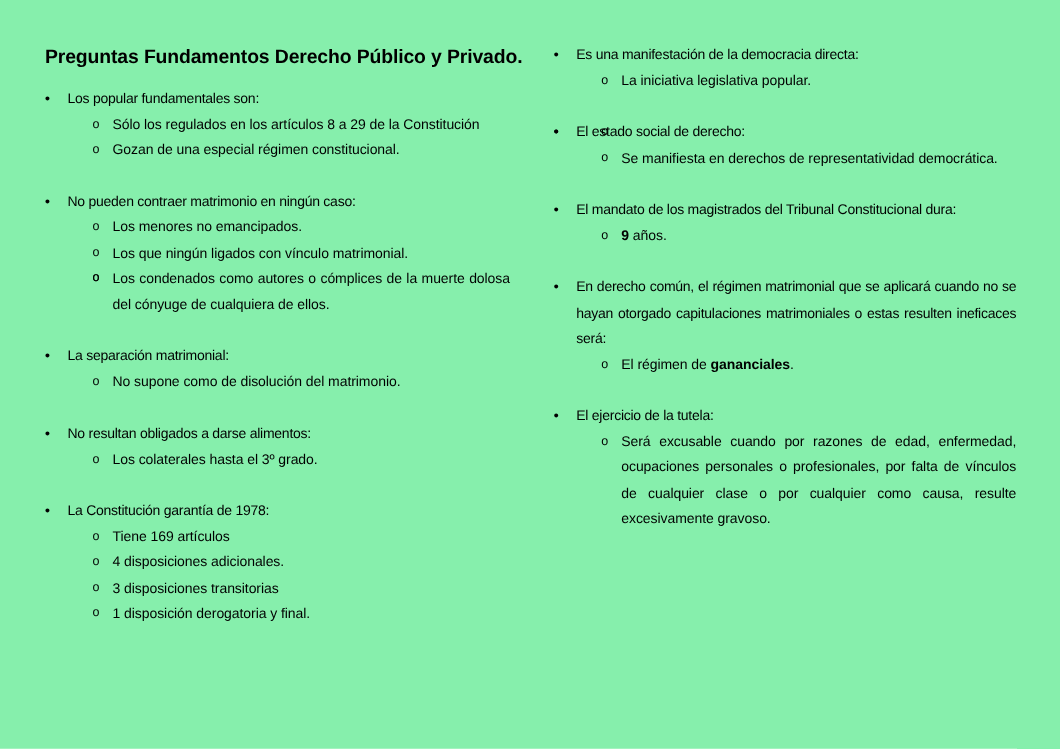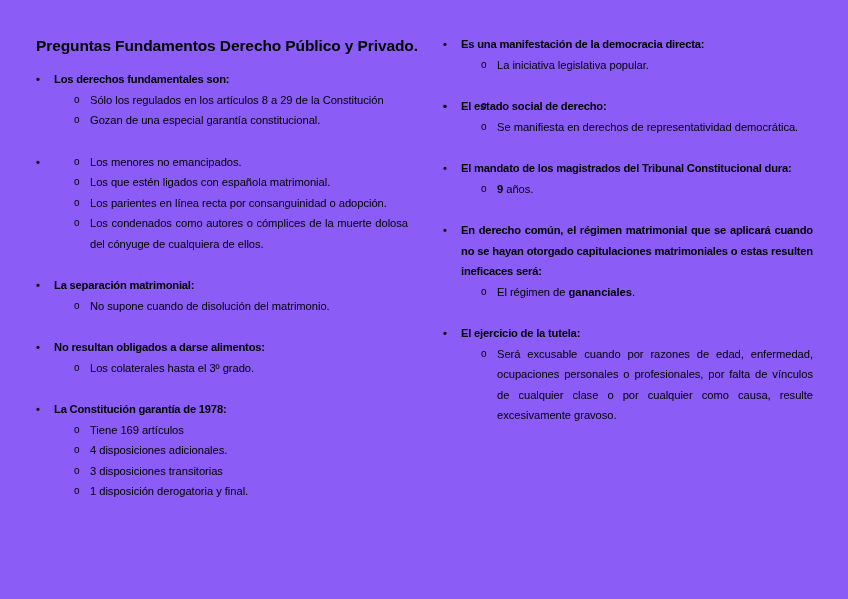--- a/index.html
+++ b/index.html
@@ -1,73 +1,74 @@
 <!DOCTYPE html>
 <html><head>
   <meta charset="utf-8">
   <style>
     html, body { margin: 0; padding: 0; background: #ffffff; }
     body {
       width: 848px; height: 599px; overflow: hidden; position: relative;
       font-family: "Liberation Sans", "DejaVu Sans", sans-serif;
       color: #000000;
     }
-    .page { position: absolute; left: 0; top: 0; width: 848px; height: 599px; background: #8b5cf6; }
+    .page { position: absolute; left: 0; top: 0; width: 848px; height: 599px; background: #86efac; }
     .title {
       position: absolute; left: 36px; top: 37px;
       font-size: 15.5px; font-weight: bold; letter-spacing: -0.1px;
       white-space: nowrap;
     }
     .col { position: absolute; font-size: 11.2px; line-height: 20.5px; }
     .col-left { left: 36px; top: 69px; width: 372px; }
     .col-right { left: 443px; top: 34px; width: 370px; }
     .q { position: relative; padding-left: 18px; }
     .q-gap { margin-bottom: 21px; }
     .bullet {
       position: absolute; left: 0; top: 0; width: 10px; text-align: left; font-weight: bold;
     }
-    .q-text { font-weight: bold; letter-spacing: -0.2px; display: block; text-align: justify; }
+    .q-text { font-weight: normal; letter-spacing: -0.2px; display: block; text-align: justify; }
     .answers { margin: 0; padding: 0; list-style: none; }
     .ans { position: relative; padding-left: 36px; text-align: justify; letter-spacing: -0.05px; }
     .ans .o { position: absolute; left: 20px; top: 0; font-size: 10px; }
     .ans b { font-weight: bold; }
   </style>
 </head>
 <body>
 
 <div class="page">
 
   <div class="title">Preguntas Fundamentos Derecho Público y Privado.</div>
 
   <div class="col col-left">
 
     <div class="q q-gap">
       <span class="bullet">•</span>
-      <span class="q-text">Los derechos fundamentales son:</span>
+      <span class="q-text">Los popular fundamentales son:</span>
       <ul class="answers">
         <li class="ans"><span class="o">o</span><span>Sólo los regulados en los artículos 8 a 29 de la Constitución</span></li>
-        <li class="ans"><span class="o">o</span><span>Gozan de una especial garantía constitucional.</span></li>
+        <li class="ans"><span class="o">o</span><span>Gozan de una especial régimen constitucional.</span></li>
       </ul>
     </div>
 
     <div class="q q-gap">
       <span class="bullet">•</span>
+      <span class="q-text">No pueden contraer matrimonio en ningún caso:</span>
       <ul class="answers">
         <li class="ans"><span class="o">o</span><span>Los menores no emancipados.</span></li>
-        <li class="ans"><span class="o">o</span><span>Los que estén ligados con española matrimonial.</span></li>
-        <li class="ans"><span class="o">o</span><span>Los parientes en línea recta por consanguinidad o adopción.</span></li>
+        <li class="ans"><span class="o">o</span><span>Los que ningún ligados con vínculo matrimonial.</span></li>
+        <li class="ans"><span class="o">o</span></li>
         <li class="ans"><span class="o">o</span><span>Los condenados como autores o cómplices de la muerte dolosa del cónyuge de cualquiera de ellos.</span></li>
       </ul>
     </div>
 
     <div class="q q-gap">
       <span class="bullet">•</span>
       <span class="q-text">La separación matrimonial:</span>
       <ul class="answers">
-        <li class="ans"><span class="o">o</span><span>No supone cuando de disolución del matrimonio.</span></li>
+        <li class="ans"><span class="o">o</span><span>No supone como de disolución del matrimonio.</span></li>
       </ul>
     </div>
 
     <div class="q q-gap">
       <span class="bullet">•</span>
       <span class="q-text">No resultan obligados a darse alimentos:</span>
       <ul class="answers">
         <li class="ans"><span class="o">o</span><span>Los colaterales hasta el 3º grado.</span></li>
       </ul>
     </div>

